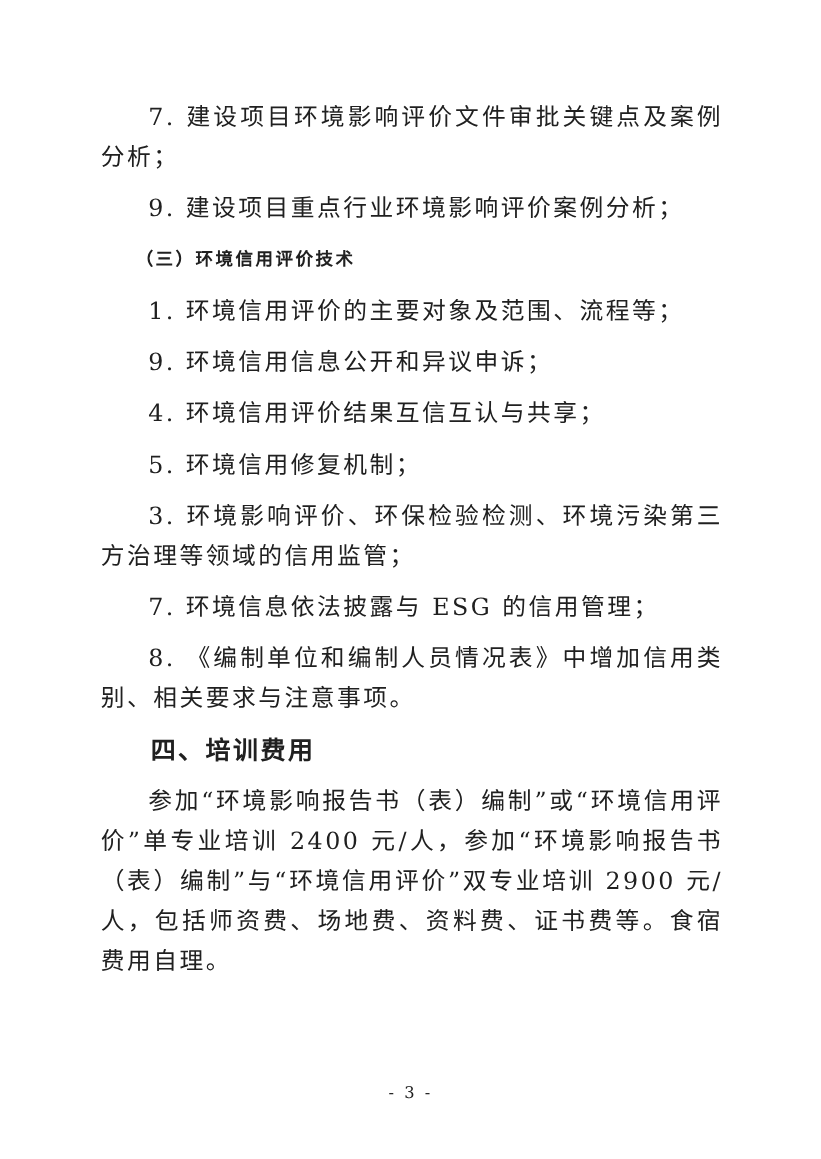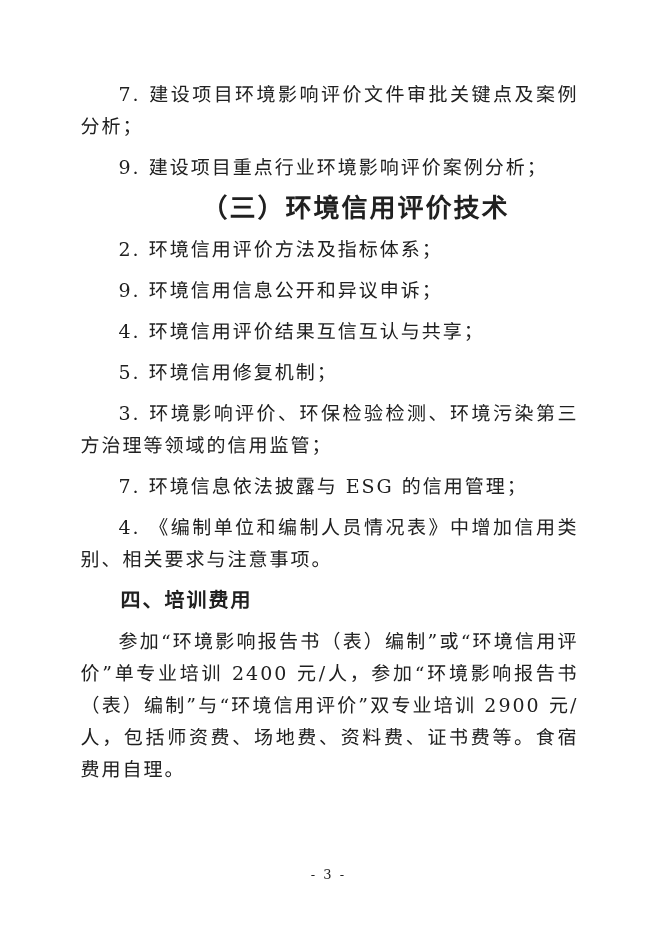--- a/index.html
+++ b/index.html
@@ -21,28 +21,27 @@
   }
   .body-par {
     font-size: 19px;
     line-height: 32px;
     letter-spacing: 2px;
     text-indent: 2em;
     text-align: justify;
     margin: 0 0 9px 0;
   }
   .heading-kai {
-    font-size: 26px;
+    font-size: 14px;
     line-height: 32px;
     letter-spacing: 2px;
     text-indent: 2em;
     font-weight: bold;
     font-family: "DejaVu Serif", "Liberation Serif", serif;
     margin: 0 0 9px 0;
-    text-align: center;
   }
   .heading-hei {
     font-size: 20px;
     line-height: 32px;
     letter-spacing: 2px;
     text-indent: 2em;
     font-weight: bold;
     font-family: "DejaVu Sans", "Liberation Sans", sans-serif;
     margin: 0 0 9px 0;
   }
@@ -64,27 +63,27 @@
 
 <div class="page">
 
   <section>
     <p class="body-par">7. 建设项目环境影响评价文件审批关键点及案例分析；</p>
     <p class="body-par">9. 建设项目重点行业环境影响评价案例分析；</p>
   </section>
 
   <section>
     <h3 class="heading-kai">（三）环境信用评价技术</h3>
-    <p class="body-par">2. 环境信用评价方法及指标体系；</p>
+    <p class="body-par">1. 环境信用评价的主要对象及范围、流程等；</p>
     <p class="body-par">9. 环境信用信息公开和异议申诉；</p>
     <p class="body-par">4. 环境信用评价结果互信互认与共享；</p>
     <p class="body-par">5. 环境信用修复机制；</p>
     <p class="body-par">3. 环境影响评价、环保检验检测、环境污染第三方治理等领域的信用监管；</p>
     <p class="body-par">7. 环境信息依法披露与 ESG 的信用管理；</p>
-    <p class="body-par">4. 《编制单位和编制人员情况表》中增加信用类别、相关要求与注意事项。</p>
+    <p class="body-par">8. 《编制单位和编制人员情况表》中增加信用类别、相关要求与注意事项。</p>
   </section>
 
   <section>
     <h3 class="heading-hei">四、培训费用</h3>
     <p class="body-par">参加“环境影响报告书（表）编制”或“环境信用评价”单专业培训 2400 元/人，参加“环境影响报告书（表）编制”与“环境信用评价”双专业培训 2900 元/人，包括师资费、场地费、资料费、证书费等。食宿费用自理。</p>
   </section>
 
   <div class="page-footer">- 3 -</div>
 
 </div>

